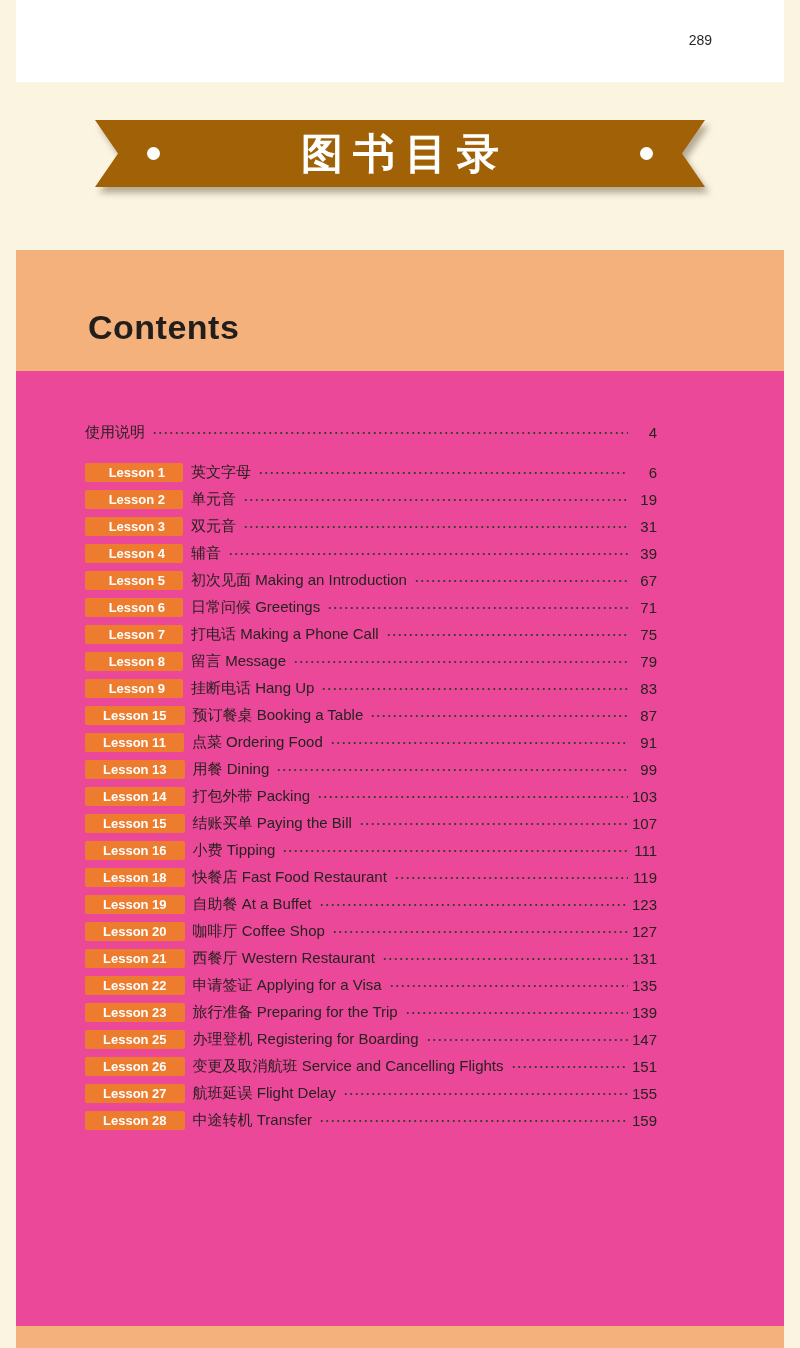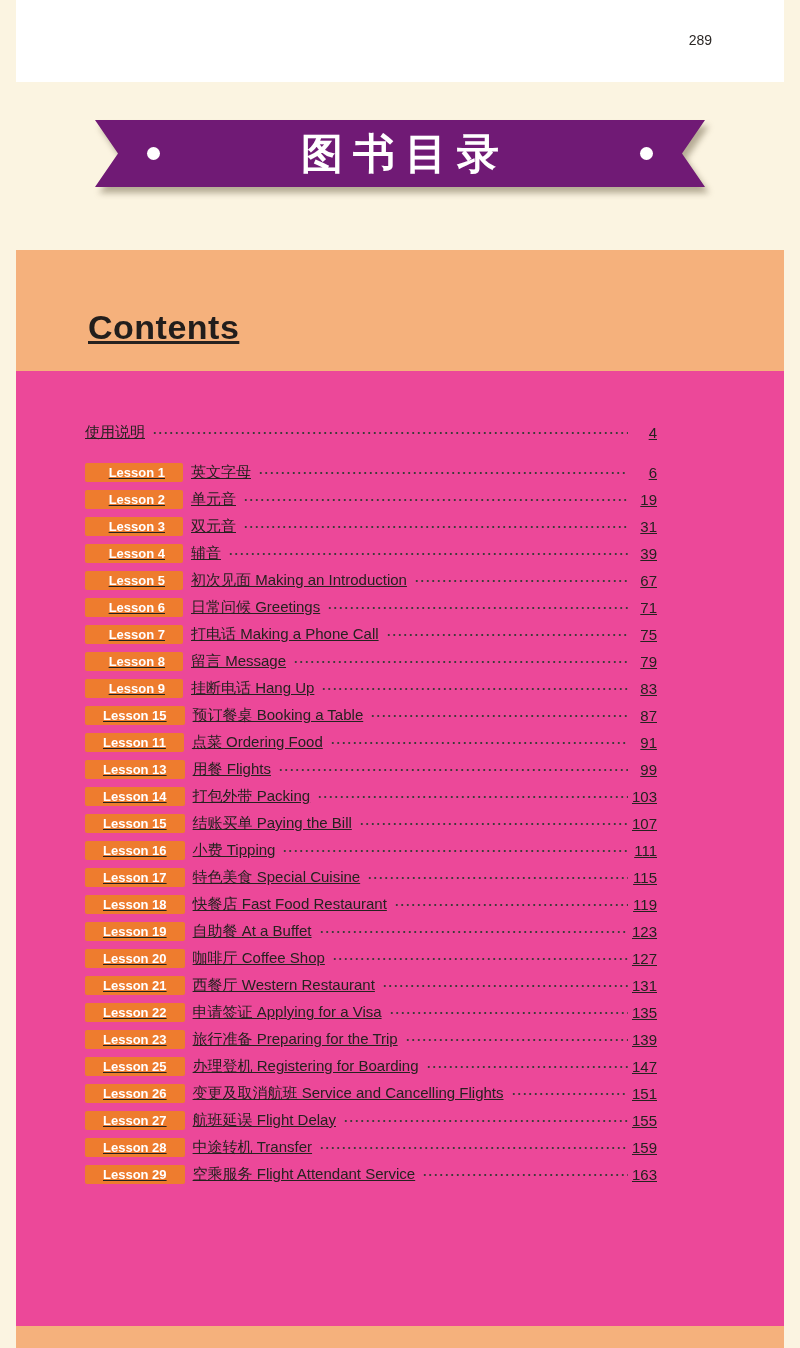--- a/index.html
+++ b/index.html
@@ -4,21 +4,21 @@
 <style>
   html, body { margin: 0; padding: 0; }
   body {
     width: 800px;
     height: 1348px;
     background: #fbf4e1;
     font-family: "Liberation Sans", "DejaVu Sans", sans-serif;
     color: #262220;
     overflow: hidden;
   }
-  .side-margin { margin-left: 16px; margin-right: 16px; text-decoration: underline; }
+  .side-margin { margin-left: 16px; margin-right: 16px; }
 
   
   .white-top {
     background: #ffffff;
     height: 82px;
     position: relative;
   }
   .page-number {
     position: absolute;
     top: 32px;
@@ -29,21 +29,21 @@
 
   
   .ribbon-zone { height: 130px; position: relative; }
   .ribbon-shadow {
     width: 610px;
     margin: 38px auto 0;
     filter: drop-shadow(4px 6px 3px rgba(95, 82, 55, 0.45));
   }
   .ribbon {
     height: 67px;
-    background: #701a75;
+    background: #a16207;
     clip-path: polygon(0 0, 100% 0, calc(100% - 23px) 50%, 100% 100%, 0 100%, 23px 50%);
     display: flex;
     align-items: center;
     justify-content: space-between;
     padding: 0 52px;
     box-sizing: border-box;
   }
   .ribbon-dot {
     width: 13px; height: 13px;
     background: #ffffff;
@@ -236,21 +236,21 @@
   <div class="toc-row">
     <span class="lesson-badge">Lesson 11</span>
     <span class="lesson-title">点菜 Ordering Food</span>
     <span class="dot-leader"></span>
     <span class="page-ref">91</span>
   </div>
 
 
   <div class="toc-row">
     <span class="lesson-badge">Lesson 13</span>
-    <span class="lesson-title">用餐 Flights</span>
+    <span class="lesson-title">用餐 Dining</span>
     <span class="dot-leader"></span>
     <span class="page-ref">99</span>
   </div>
 
   <div class="toc-row">
     <span class="lesson-badge">Lesson 14</span>
     <span class="lesson-title">打包外带 Packing</span>
     <span class="dot-leader"></span>
     <span class="page-ref">103</span>
   </div>
@@ -262,26 +262,20 @@
     <span class="page-ref">107</span>
   </div>
 
   <div class="toc-row">
     <span class="lesson-badge">Lesson 16</span>
     <span class="lesson-title">小费 Tipping</span>
     <span class="dot-leader"></span>
     <span class="page-ref">111</span>
   </div>
 
-  <div class="toc-row">
-    <span class="lesson-badge">Lesson 17</span>
-    <span class="lesson-title">特色美食 Special Cuisine</span>
-    <span class="dot-leader"></span>
-    <span class="page-ref">115</span>
-  </div>
 
   <div class="toc-row">
     <span class="lesson-badge">Lesson 18</span>
     <span class="lesson-title">快餐店 Fast Food Restaurant</span>
     <span class="dot-leader"></span>
     <span class="page-ref">119</span>
   </div>
 
   <div class="toc-row">
     <span class="lesson-badge">Lesson 19</span>
@@ -340,23 +334,17 @@
     <span class="page-ref">155</span>
   </div>
 
   <div class="toc-row">
     <span class="lesson-badge">Lesson 28</span>
     <span class="lesson-title">中途转机 Transfer</span>
     <span class="dot-leader"></span>
     <span class="page-ref">159</span>
   </div>
 
-  <div class="toc-row">
-    <span class="lesson-badge">Lesson 29</span>
-    <span class="lesson-title">空乘服务 Flight Attendant Service</span>
-    <span class="dot-leader"></span>
-    <span class="page-ref">163</span>
-  </div>
 </div>
   </div>
 </div>
 
 <div class="footer-band side-margin"></div>
 
 </body></html>

